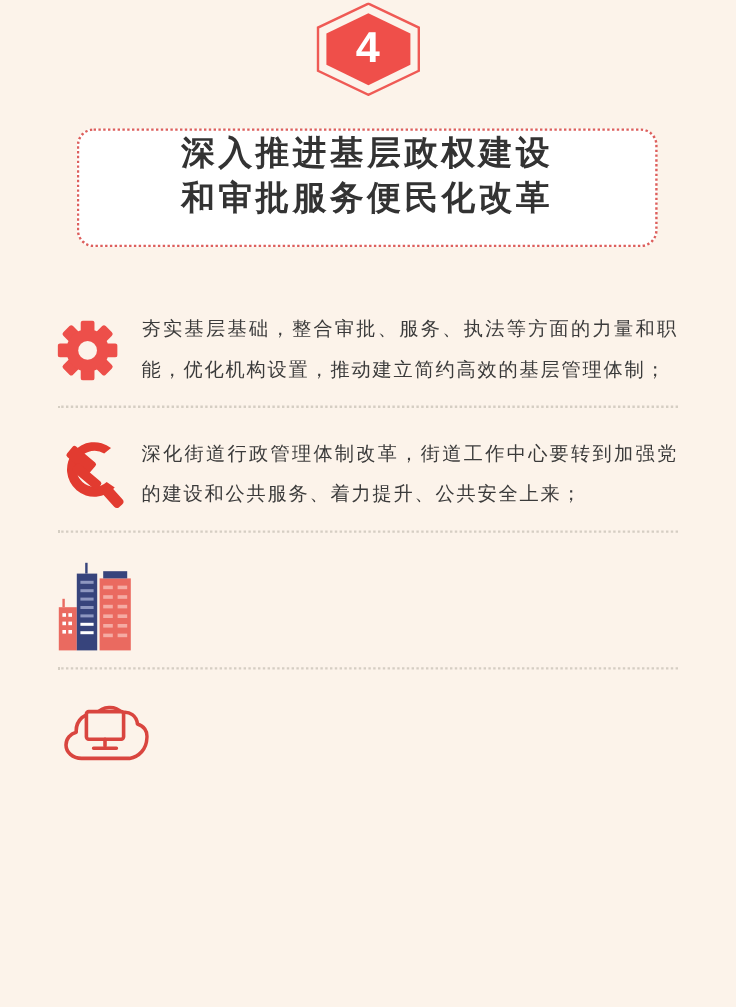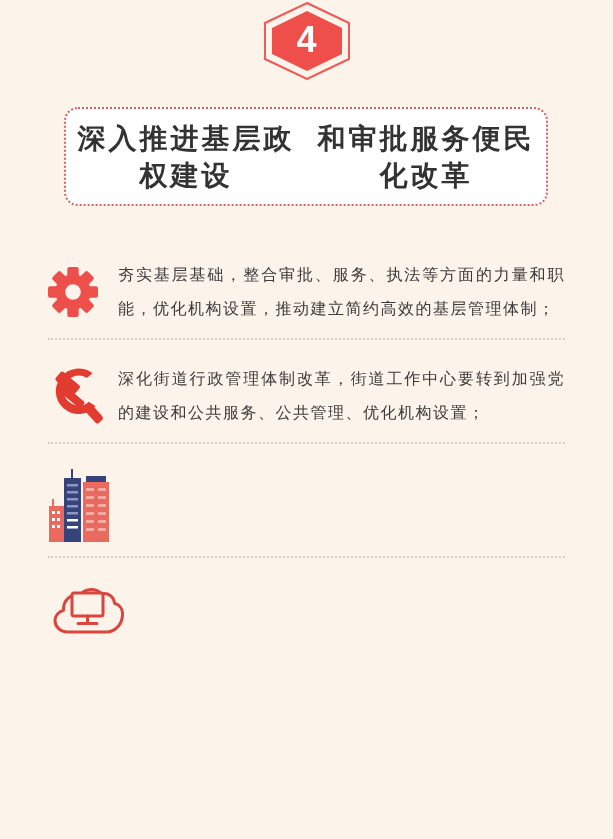--- a/index.html
+++ b/index.html
@@ -18,21 +18,21 @@
   .badge .num{
     position:absolute;top:50%;left:50%;transform:translate(-50%,-54%);
     color:#ffffff;font-size:36px;font-weight:bold;line-height:1;
   }
   .title-box{
     position:absolute;left:64px;top:107px;width:484px;height:99px;
     box-sizing:border-box;
     background:#ffffff;
     border:2px dotted #dd5f5c;
     border-radius:14px;
-    display:flex;align-items:center;
+    display:flex;flex-direction:column;align-items:center;
   }
   .title-line{
     font-size:28px;font-weight:bold;color:#333333;
     letter-spacing:3px;line-height:37px;text-align:center;
   }
   .list{
     position:absolute;left:48px;top:236px;width:517px;
   }
   .item{
     display:flex;align-items:center;
@@ -94,21 +94,21 @@
     <div class="icon-cell">
       <svg width="58" height="60" viewBox="0 0 56 58">
         <g fill="#e23b30">
           <path d="M43,7 A22,22 0 1,0 46,39 L39.5,34.5 A14.5,14.5 0 1,1 37.5,11.5 Z"></path>
           <rect x="40" y="37" width="9" height="19" rx="3" transform="rotate(-42 44.5 46.5)"></rect>
           <rect x="7" y="11" width="24" height="11" rx="2" transform="rotate(40 19 16.5)"></rect>
           <rect x="19.5" y="17" width="8" height="26" rx="2" transform="rotate(-50 23.5 30)"></rect>
         </g>
       </svg>
     </div>
-    <div class="item-text">深化街道行政管理体制改革，街道工作中心要转到加强党的建设和公共服务、公共管理、优化机构设置；</div>
+    <div class="item-text">深化街道行政管理体制改革，街道工作中心要转到加强党的建设和公共服务、着力提升、公共安全上来；</div>
   </div>
 
   <div class="item">
     <div class="icon-cell">
       <svg width="64" height="78" viewBox="0 0 64 78">
         <rect x="1" y="40" width="15" height="36" fill="#ea6a60"></rect>
         <rect x="4" y="33" width="2" height="7" fill="#ea6a60"></rect>
         <rect x="4" y="45" width="3" height="3" fill="#ffffff"></rect>
           <rect x="9" y="45" width="3" height="3" fill="#ffffff"></rect>
         <rect x="4" y="52" width="3" height="3" fill="#ffffff"></rect>

